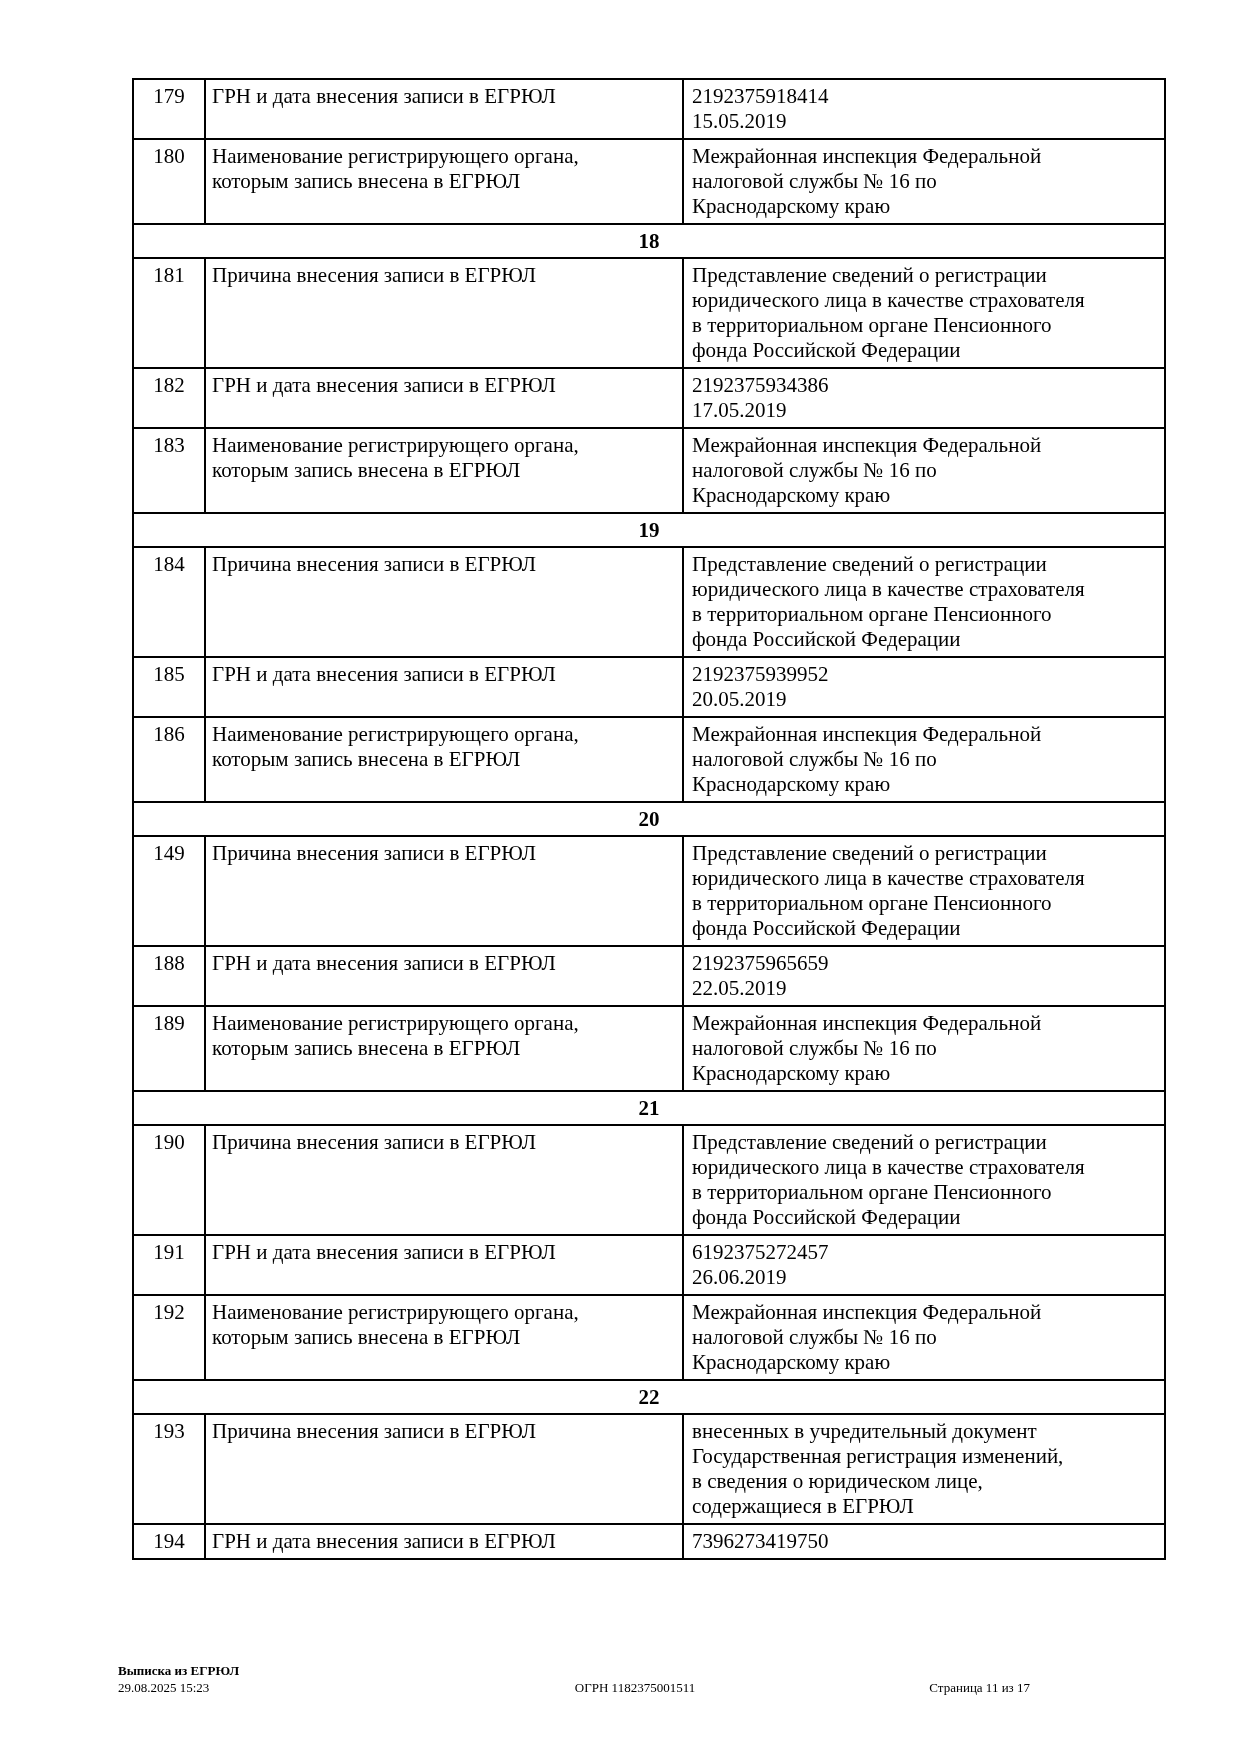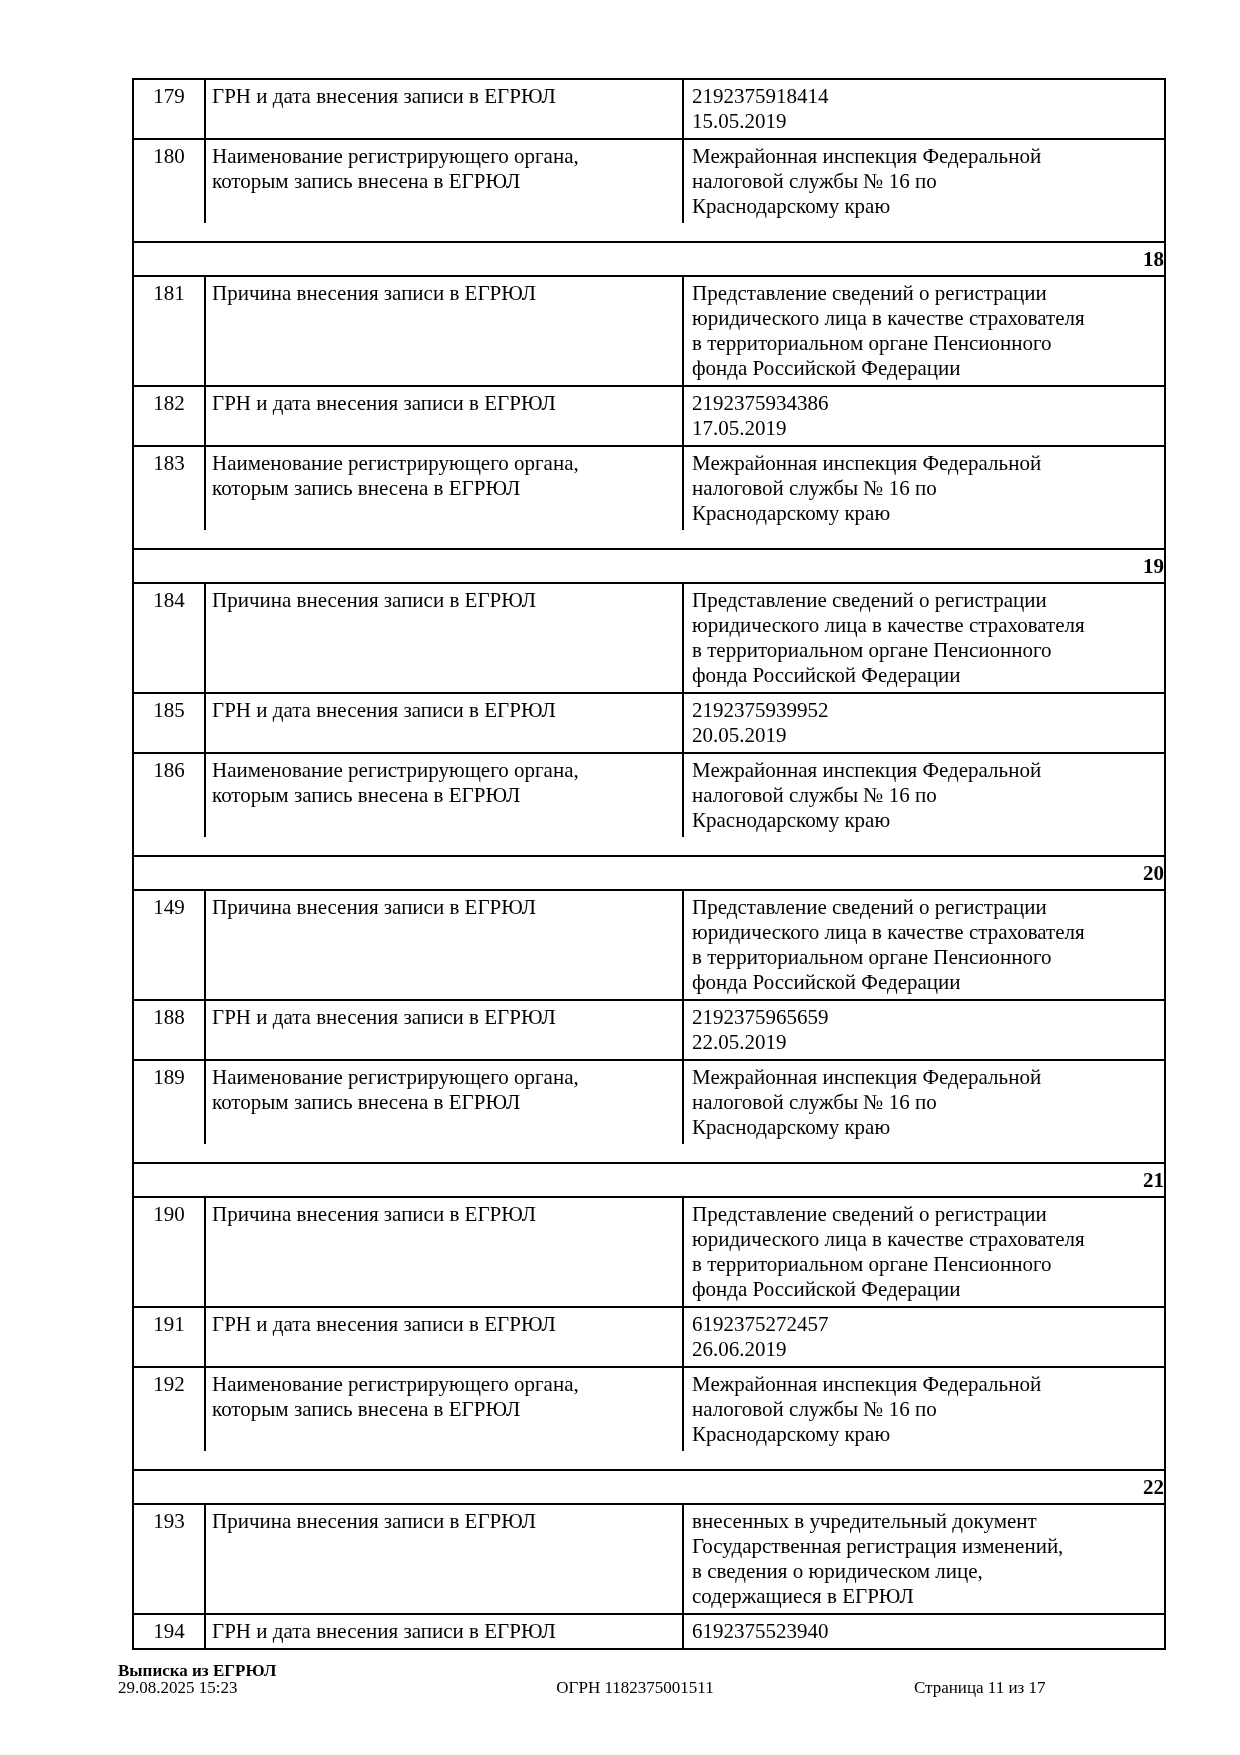--- a/index.html
+++ b/index.html
@@ -27,31 +27,30 @@
     text-align:center;
     padding:4px 2px;
   }
   .td-label {
     width:478px; flex:0 0 478px;
     border-right:2px solid #000;
     padding:4px 8px 4px 6px;
   }
   .td-value { flex:1 1 auto; padding:4px 4px 4px 8px;border-radius:8px; }
   .section-row {
-    display:flex; align-items:center; justify-content:flex-end;
+    display:flex; align-items:center; justify-content:center;
     min-height:34px;
     border-top:2px solid #000;
     font-weight:bold;
-    margin-top:18px;
   }
   .footer {
     position:absolute;
     left:118px; width:1034px;
     top:1662px;
-    font-size:17px;
+    font-size:13px;
     line-height:17px;
   }
   .footer-grid { display:flex; align-items:flex-end; }
   .footer-left { flex:1 1 0; }
   .footer-center { flex:1 1 0; text-align:center; }
   .footer-right { flex:1 1 0; text-align:center; }
   .footer-doc-name { font-weight:bold; }
 </style>
 </head>
 <body>
@@ -243,21 +242,21 @@
           <div class="line">в сведения о юридическом лице,</div>
           <div class="line">содержащиеся в ЕГРЮЛ</div>
         </div>
       </div>
       <div class="tr">
         <div class="td td-num">194</div>
         <div class="td td-label">
           <div class="line">ГРН и дата внесения записи в ЕГРЮЛ</div>
         </div>
         <div class="td td-value">
-          <div class="line">6192375523940</div>
+          <div class="line">7396273419750</div>
         </div>
       </div>
     </div>
 
   <div class="footer">
     <div class="footer-grid">
       <div class="footer-left">
         <div class="footer-doc-name">Выписка из ЕГРЮЛ</div>
         <div class="footer-datetime">29.08.2025 15:23</div>
       </div>

